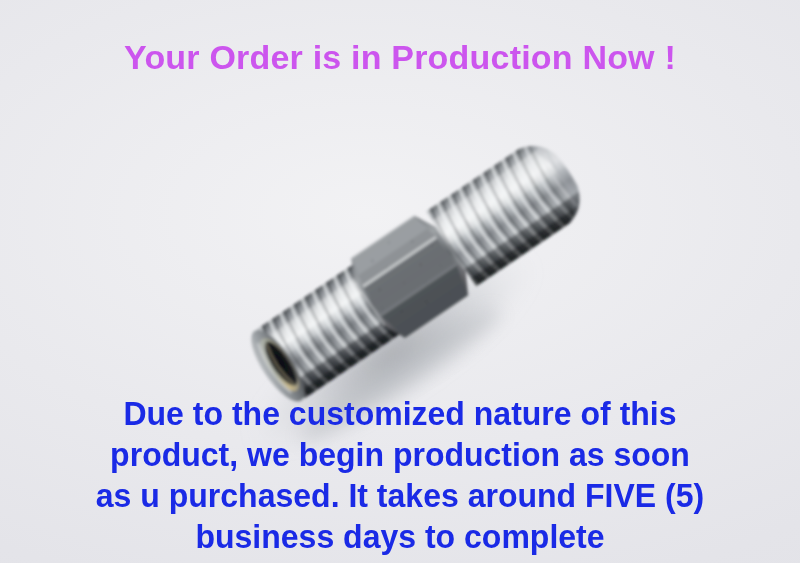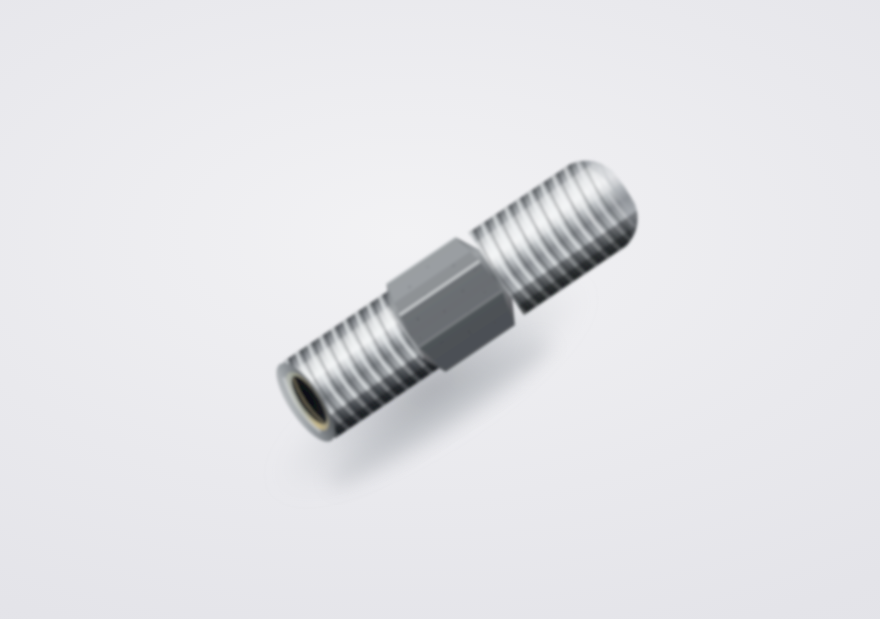--- a/index.html
+++ b/index.html
@@ -72,20 +72,21 @@
     z-index: 20;
     pointer-events: none;
   }
   .product svg { display: block; }
 </style>
 </head>
 <body>
 
 <div class="canvas">
 
+  <div class="headline">Your Order is in Production Now !</div>
 
   <div class="product">
     <svg width="800" height="563" viewBox="0 0 800 563" xmlns="http://www.w3.org/2000/svg">
       <defs>
 
         <linearGradient id="barrel" x1="0" y1="0" x2="0" y2="1">
           <stop offset="0%" stop-color="#595d61"></stop>
           <stop offset="8%" stop-color="#8d9196"></stop>
           <stop offset="20%" stop-color="#d2d5d7"></stop>
           <stop offset="32%" stop-color="#eef0f1"></stop>
@@ -295,14 +296,20 @@
         </g>
 
       </g>
 
       <g opacity="0.22">
         <ellipse cx="400" cy="376" rx="120" ry="16" transform="rotate(-33 400 376)" fill="#7d838a" filter="url(#softer)"></ellipse>
       </g>
     </svg>
   </div>
 
+  <div class="notice">
+    <span class="ln">Due to the customized nature of this</span>
+    <span class="ln">product, we begin production as soon</span>
+    <span class="ln">as u purchased. It takes around FIVE (5)</span>
+    <span class="ln">business days to complete</span>
+  </div>
 
 </div>
 
 </body></html>

